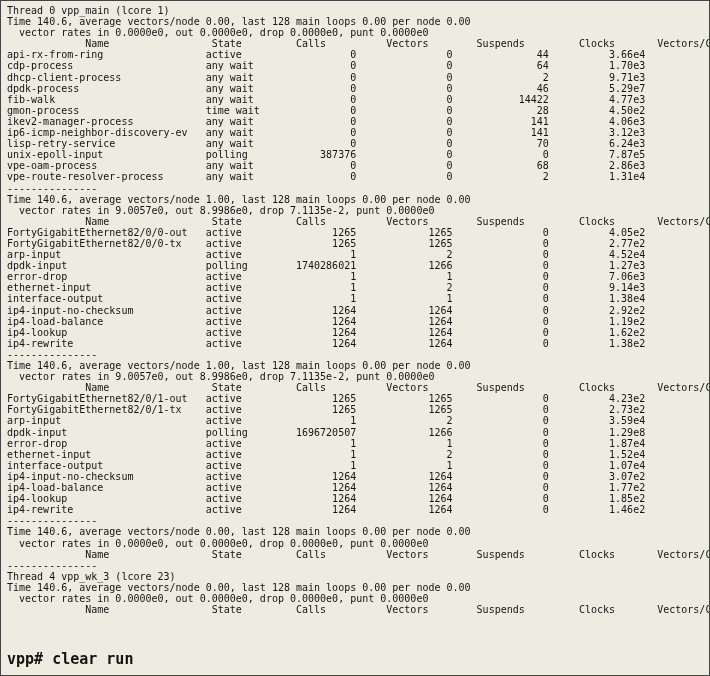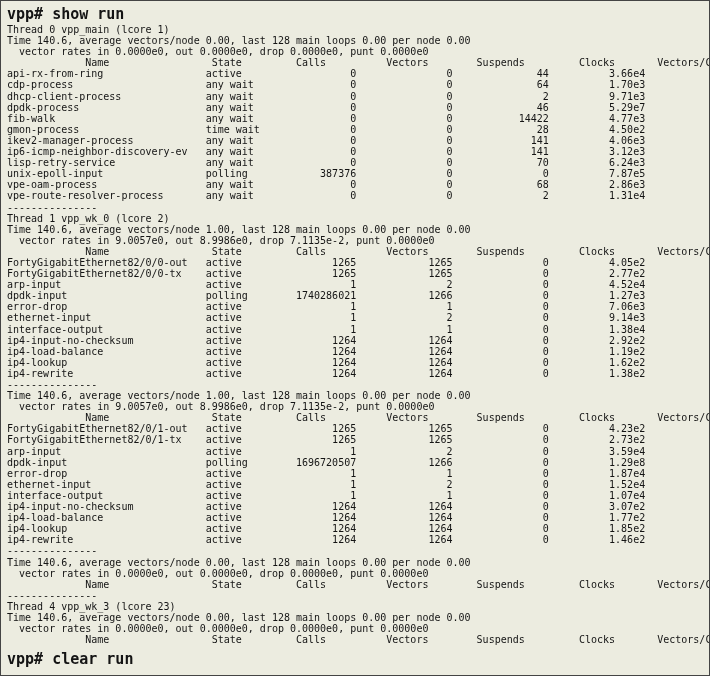--- a/index.html
+++ b/index.html
@@ -49,21 +49,20 @@
     font-weight: bold;
     white-space: pre;
     text-align: center;
   }
 </style>
 </head>
 <body>
 
 <div id="terminal">
 
-  <div class="prompt-line"><span>vpp# </span><span class="cmd">show run</span></div>
 
   <div>
 
     <pre class="block">Thread 0 vpp_main (lcore 1)</pre>
     <pre class="block">Time 140.6, average vectors/node 0.00, last 128 main loops 0.00 per node 0.00</pre>
     <pre class="block">  vector rates in 0.0000e0, out 0.0000e0, drop 0.0000e0, punt 0.0000e0</pre>
     <pre class="block">             Name                 State         Calls          Vectors        Suspends         Clocks       Vectors/Call</pre>
     <pre class="block">api-rx-from-ring                 active                  0               0              44          3.66e4            0.00</pre>
     <pre class="block">cdp-process                      any wait                0               0              64          1.70e3            0.00</pre>
     <pre class="block">dhcp-client-process              any wait                0               0               2          9.71e3            0.00</pre>
@@ -71,21 +70,20 @@
     <pre class="block">fib-walk                         any wait                0               0           14422          4.77e3            0.00</pre>
     <pre class="block">gmon-process                     time wait               0               0              28          4.50e2            0.00</pre>
     <pre class="block">ikev2-manager-process            any wait                0               0             141          4.06e3            0.00</pre>
     <pre class="block">ip6-icmp-neighbor-discovery-ev   any wait                0               0             141          3.12e3            0.00</pre>
     <pre class="block">lisp-retry-service               any wait                0               0              70          6.24e3            0.00</pre>
     <pre class="block">unix-epoll-input                 polling            387376               0               0          7.87e5            0.00</pre>
     <pre class="block">vpe-oam-process                  any wait                0               0              68          2.86e3            0.00</pre>
     <pre class="block">vpe-route-resolver-process       any wait                0               0               2          1.31e4            0.00</pre>
     <pre class="block">---------------</pre>
 
-    <pre class="block">Thread 1 vpp_wk_0 (lcore 2)</pre>
     <pre class="block">Time 140.6, average vectors/node 1.00, last 128 main loops 0.00 per node 0.00</pre>
     <pre class="block">  vector rates in 9.0057e0, out 8.9986e0, drop 7.1135e-2, punt 0.0000e0</pre>
     <pre class="block">             Name                 State         Calls          Vectors        Suspends         Clocks       Vectors/Call</pre>
     <pre class="block">FortyGigabitEthernet82/0/0-out   active               1265            1265               0          4.05e2            1.00</pre>
     <pre class="block">FortyGigabitEthernet82/0/0-tx    active               1265            1265               0          2.77e2            1.00</pre>
     <pre class="block">arp-input                        active                  1               2               0          4.52e4            2.00</pre>
     <pre class="block">dpdk-input                       polling        1740286021            1266               0          1.27e3            0.00</pre>
     <pre class="block">error-drop                       active                  1               1               0          7.06e3            1.00</pre>
     <pre class="block">ethernet-input                   active                  1               2               0          9.14e3            2.00</pre>
     <pre class="block">interface-output                 active                  1               1               0          1.38e4            1.00</pre>

